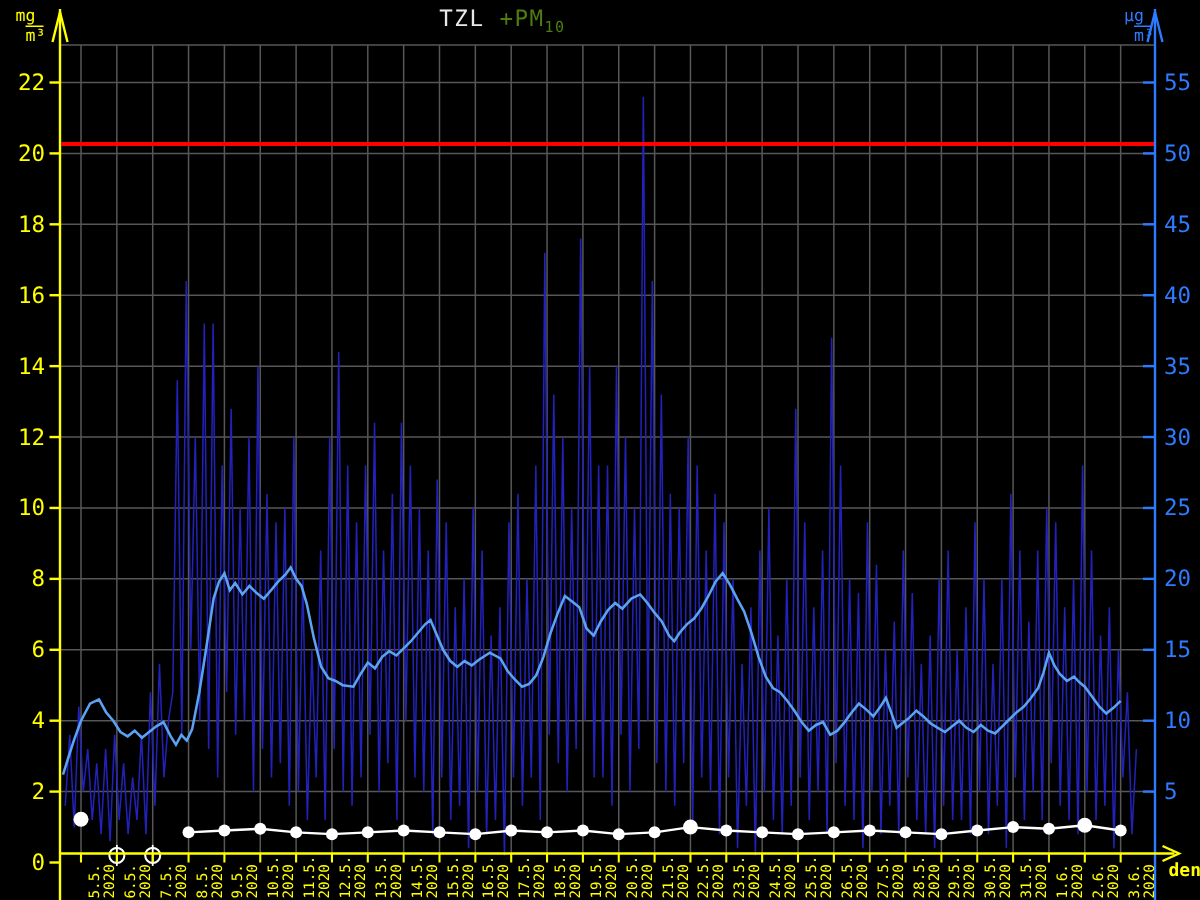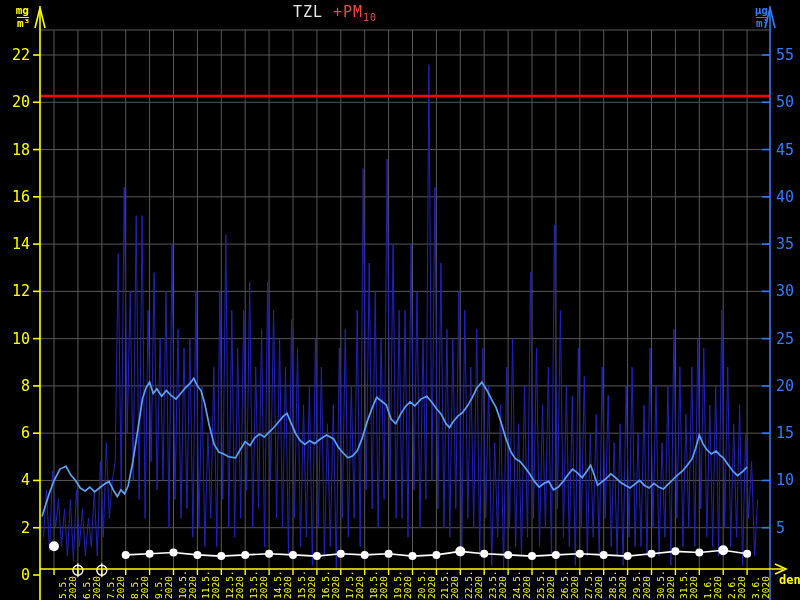--- a/index.html
+++ b/index.html
@@ -3,23 +3,23 @@
 <meta charset="utf-8">
 <style>
   html,body{margin:0;padding:0;background:#000;width:800px;height:600px;overflow:hidden;}
   #stage{position:relative;width:800px;height:600px;background:#000;
          font-family:"DejaVu Sans Mono", monospace;}
   svg{position:absolute;left:0;top:0;}
   .overlay{position:absolute;line-height:1;}
   #title-box{left:0;top:5px;width:644px;display:flex;justify-content:center;
              padding-left:26px;box-sizing:border-box;font-size:15px;letter-spacing:1px;}
   #title-tzl{color:#e8e8e8;margin-right:10px;}
-  #title-pm{color:#ef4444;}
+  #title-pm{color:#4d7c0f;}
   #title-pm sub{font-size:10px;}
-  .unit-frac{font-size:11px;text-align:right;width:24px;font-weight:bold;}
+  .unit-frac{font-size:11px;text-align:center;width:24px;}
   .unit-frac .bot{border-top:1px solid currentColor;display:block;margin-left:12px;}
   .unit-frac .top{display:block;padding-bottom:1px;}
   #unit-left{left:5px;top:5px;color:#ffff00;}
   #unit-right{left:744px;top:5px;color:#2e7bff;}
   #den-label{left:779px;top:574px;color:#ffff00;font-size:12px;font-weight:bold;}
 </style>
 </head>
 <body>
 
 <div id="stage">

